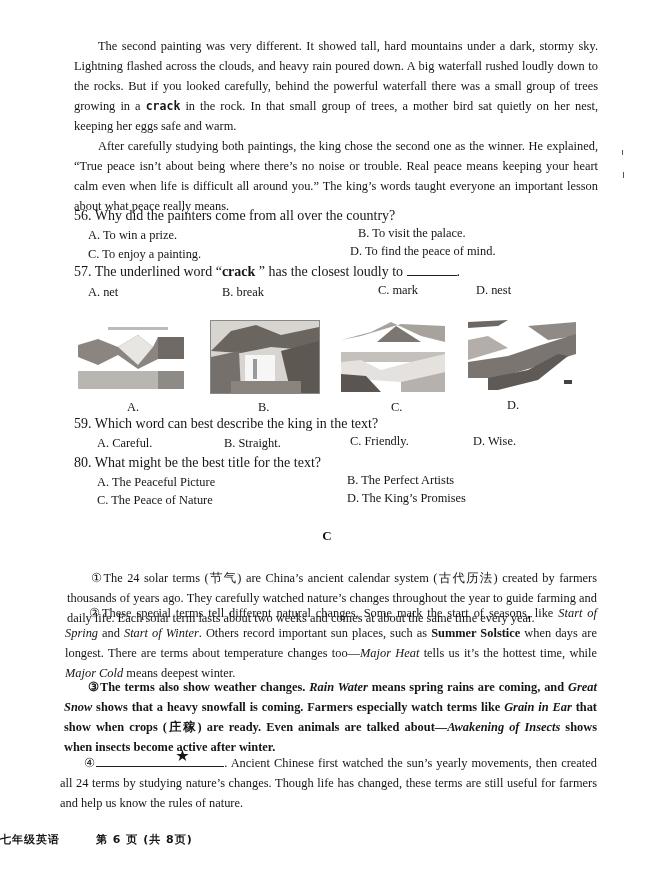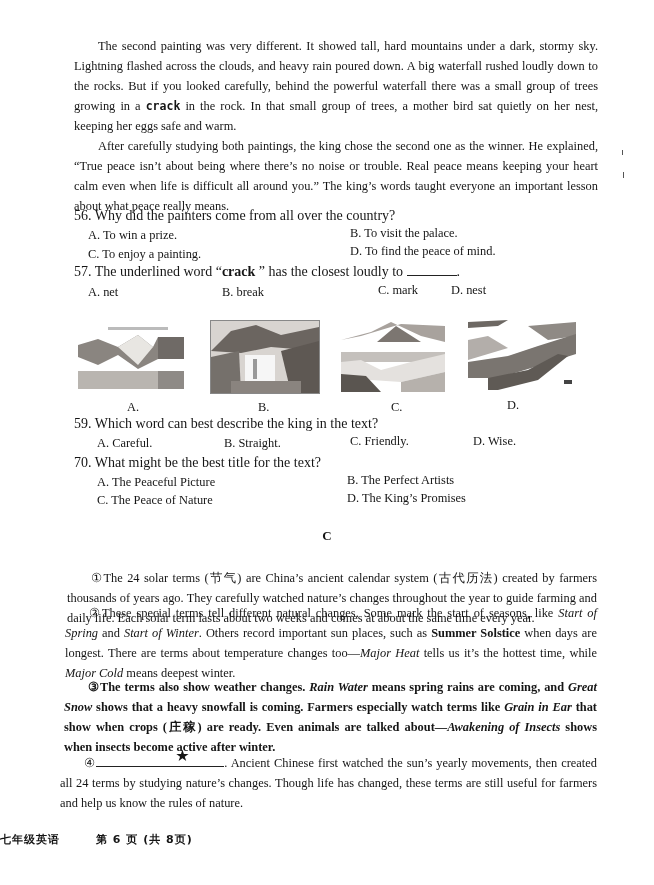--- a/index.html
+++ b/index.html
@@ -30,31 +30,31 @@
 <div class="page">
 
   <p class="para indent" style="top:36px;">
     <span>The second painting was very different. It showed tall, hard mountains under a dark, stormy sky. Lightning flashed across the clouds, and heavy rain poured down. A big waterfall rushed loudly down to the rocks. But if you looked carefully, behind the powerful waterfall there was a small group of trees growing in a </span><span class="bold" style="text-decoration:none;font-family:'DejaVu Sans Mono',monospace;font-size:11.5px;">crack</span><span> in the rock. In that small group of trees, a mother bird sat quietly on her nest, keeping her eggs safe and warm.</span>
   </p>
 
   <p class="para indent" style="top:136px;">After carefully studying both paintings, the king chose the second one as the winner. He explained, “True peace isn’t about being where there’s no noise or trouble. Real peace means keeping your heart calm even when life is difficult all around you.” The king’s words taught everyone an important lesson about what peace really means.</p>
 
   <div class="q" style="top:208px;">56. Why did the painters come from all over the country?</div>
   <div class="opt" style="left:88px;top:228px;">A. To win a prize.</div>
-  <div class="opt" style="left:350px;top:226px;">B. To visit the palace.</div>
+  <div class="opt" style="left:358px;top:226px;">B. To visit the palace.</div>
   <div class="opt" style="left:88px;top:247px;">C. To enjoy a painting.</div>
   <div class="opt" style="left:350px;top:244px;">D. To find the peace of mind.</div>
 
   <div class="q" style="top:264px;">
     <span>57. The underlined word “</span><span class="bold">crack</span><span> ” has the closest loudly to</span> <span class="blank"></span><span>.</span>
   </div>
   <div class="opt" style="left:88px;top:285px;">A. net</div>
   <div class="opt" style="left:222px;top:285px;">B. break</div>
   <div class="opt" style="left:350px;top:283px;margin-left:28px;">C. mark</div>
-  <div class="opt" style="left:451px;top:283px;">D. nest</div>
+  <div class="opt" style="left:476px;top:283px;">D. nest</div>
 
 
   <div class="pic" style="left:78px;width:106px;top:325px;height:64px;border:none;background:#fff;">
     <svg width="106" height="64">
       <rect x="0" y="0" width="106" height="64" fill="#fff"></rect>
       <rect x="30" y="2" width="60" height="3" fill="#bbb"></rect>
       <polygon points="0,20 20,14 40,22 60,10 75,22 80,12 106,12 106,34 80,34 60,44 40,30 20,40 0,32" fill="#8a8580"></polygon>
       <polygon points="40,22 60,10 75,22 60,40" fill="#e8e6e2"></polygon>
       <rect x="80" y="12" width="26" height="22" fill="#6f6a66"></rect>
       <rect x="0" y="46" width="106" height="18" fill="#b9b5b0"></rect>
@@ -99,21 +99,21 @@
   <div class="pic-label" style="left:258px;">B.</div>
   <div class="pic-label" style="left:391px;">C.</div>
   <div class="pic-label" style="left:507px;top:398px;">D.</div>
 
   <div class="q" style="top:416px;">59. Which word can best describe the king in the text?</div>
   <div class="opt" style="left:97px;top:436px;">A. Careful.</div>
   <div class="opt" style="left:224px;top:436px;">B. Straight.</div>
   <div class="opt" style="left:350px;top:434px;">C. Friendly.</div>
   <div class="opt" style="left:473px;top:434px;">D. Wise.</div>
 
-  <div class="q" style="top:455px;">70. What might be the best title for the text?</div>
+  <div class="q" style="top:455px;">80. What might be the best title for the text?</div>
   <div class="opt" style="left:97px;top:475px;">A. The Peaceful Picture</div>
   <div class="opt" style="left:347px;top:473px;">B. The Perfect Artists</div>
   <div class="opt" style="left:97px;top:493px;">C. The Peace of Nature</div>
   <div class="opt" style="left:347px;top:491px;">D. The King’s Promises</div>
 
   <div class="section-head">C</div>
 
   <p class="para indent" style="top:568px;left:67px;width:530px;">
     <span>①</span><span>The 24 solar terms (节气) are China’s ancient calendar system (古代历法) created by farmers thousands of years ago. They carefully watched nature’s changes throughout the year to guide farming and daily life. Each solar term lasts about two weeks and comes at about the same time every year.</span>
   </p>

